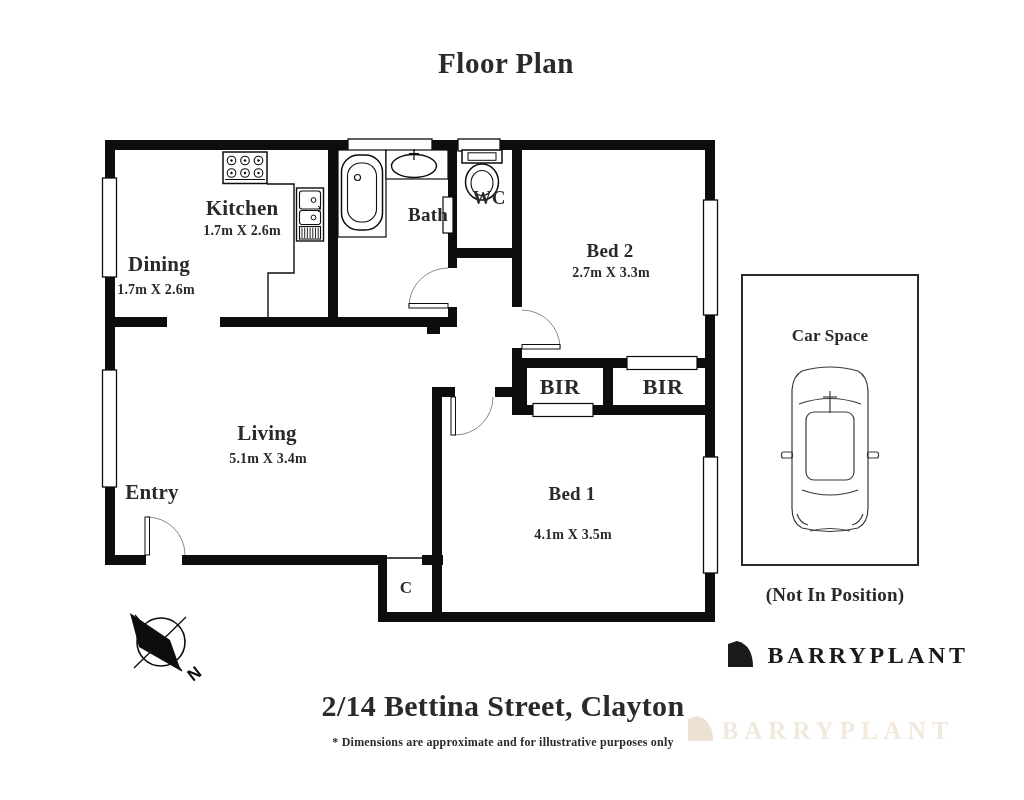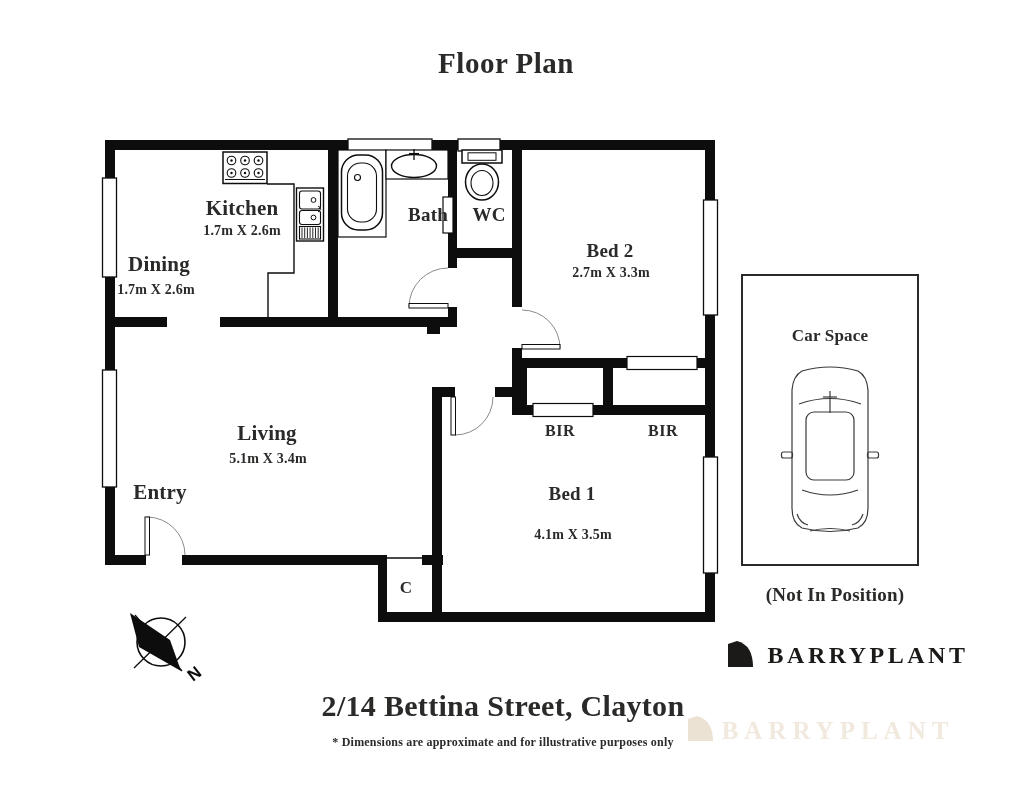--- a/index.html
+++ b/index.html
@@ -5,21 +5,21 @@
   html,body{margin:0;padding:0;background:#ffffff;}
   #stage{position:relative;width:1024px;height:800px;background:#ffffff;overflow:hidden;
          font-family:"Liberation Sans",sans-serif;}
   #plan-svg{position:absolute;left:0;top:0;}
   .lbl{position:absolute;transform:translate(-50%,-50%);font-family:Liberation Serif, serif;
        font-weight:bold;color:#2b2a29;white-space:nowrap;letter-spacing:.2px;}
   .title{font-size:29px;letter-spacing:.5px;}
   .room{font-size:21px;}
   .room-sm{font-size:19px;}
   .dims{font-size:14px;}
-  .bir{font-size:16px;letter-spacing:.5px;margin-top:44px;}
+  .bir{font-size:22px;letter-spacing:.5px;}
   .closet{font-size:17px;}
   .carspace{font-size:17px;}
   .notpos{font-size:19px;}
   .address{font-size:30px;letter-spacing:.3px;}
   .disclaimer{font-size:12px;}
   .logo-text{font-size:24px;letter-spacing:3.5px;color:#1b1a18;}
   .wm-text{font-size:25px;letter-spacing:6px;color:#f1e9de;}
 </style>
 </head>
 <body>
@@ -178,26 +178,26 @@
     <path d="M688,741 L688,719 L697,716 Q713,720 713,741 Z" fill="#ece2d4"></path>
   </svg>
 
   <div class="lbl title" style="left:506px;top:63px">Floor Plan</div>
 
   <div class="lbl room" style="left:242px;top:208px">Kitchen</div>
   <div class="lbl dims" style="left:242px;top:231px">1.7m X 2.6m</div>
   <div class="lbl room" style="left:159px;top:264px">Dining</div>
   <div class="lbl dims" style="left:156px;top:290px">1.7m X 2.6m</div>
   <div class="lbl room-sm" style="left:428px;top:215px">Bath</div>
-  <div class="lbl room-sm" style="left:489px;top:215px">WC</div>
+  <div class="lbl room-sm" style="left:489px;top:198px">WC</div>
   <div class="lbl room-sm" style="left:610px;top:251px">Bed 2</div>
   <div class="lbl dims" style="left:611px;top:273px">2.7m X 3.3m</div>
   <div class="lbl room" style="left:267px;top:433px">Living</div>
   <div class="lbl dims" style="left:268px;top:459px">5.1m X 3.4m</div>
-  <div class="lbl room" style="left:160px;top:492px">Entry</div>
+  <div class="lbl room" style="left:152px;top:492px">Entry</div>
   <div class="lbl room-sm" style="left:572px;top:494px">Bed 1</div>
   <div class="lbl dims" style="left:573px;top:535px">4.1m X 3.5m</div>
   <div class="lbl bir" style="left:560px;top:387px">BIR</div>
   <div class="lbl bir" style="left:663px;top:387px">BIR</div>
   <div class="lbl closet" style="left:406px;top:588px">C</div>
 
   <div class="lbl carspace" style="left:830px;top:336px">Car Space</div>
   <div class="lbl notpos" style="left:835px;top:595px">(Not In Position)</div>
 
   <div class="lbl address" style="left:503px;top:706px">2/14 Bettina Street, Clayton</div>

